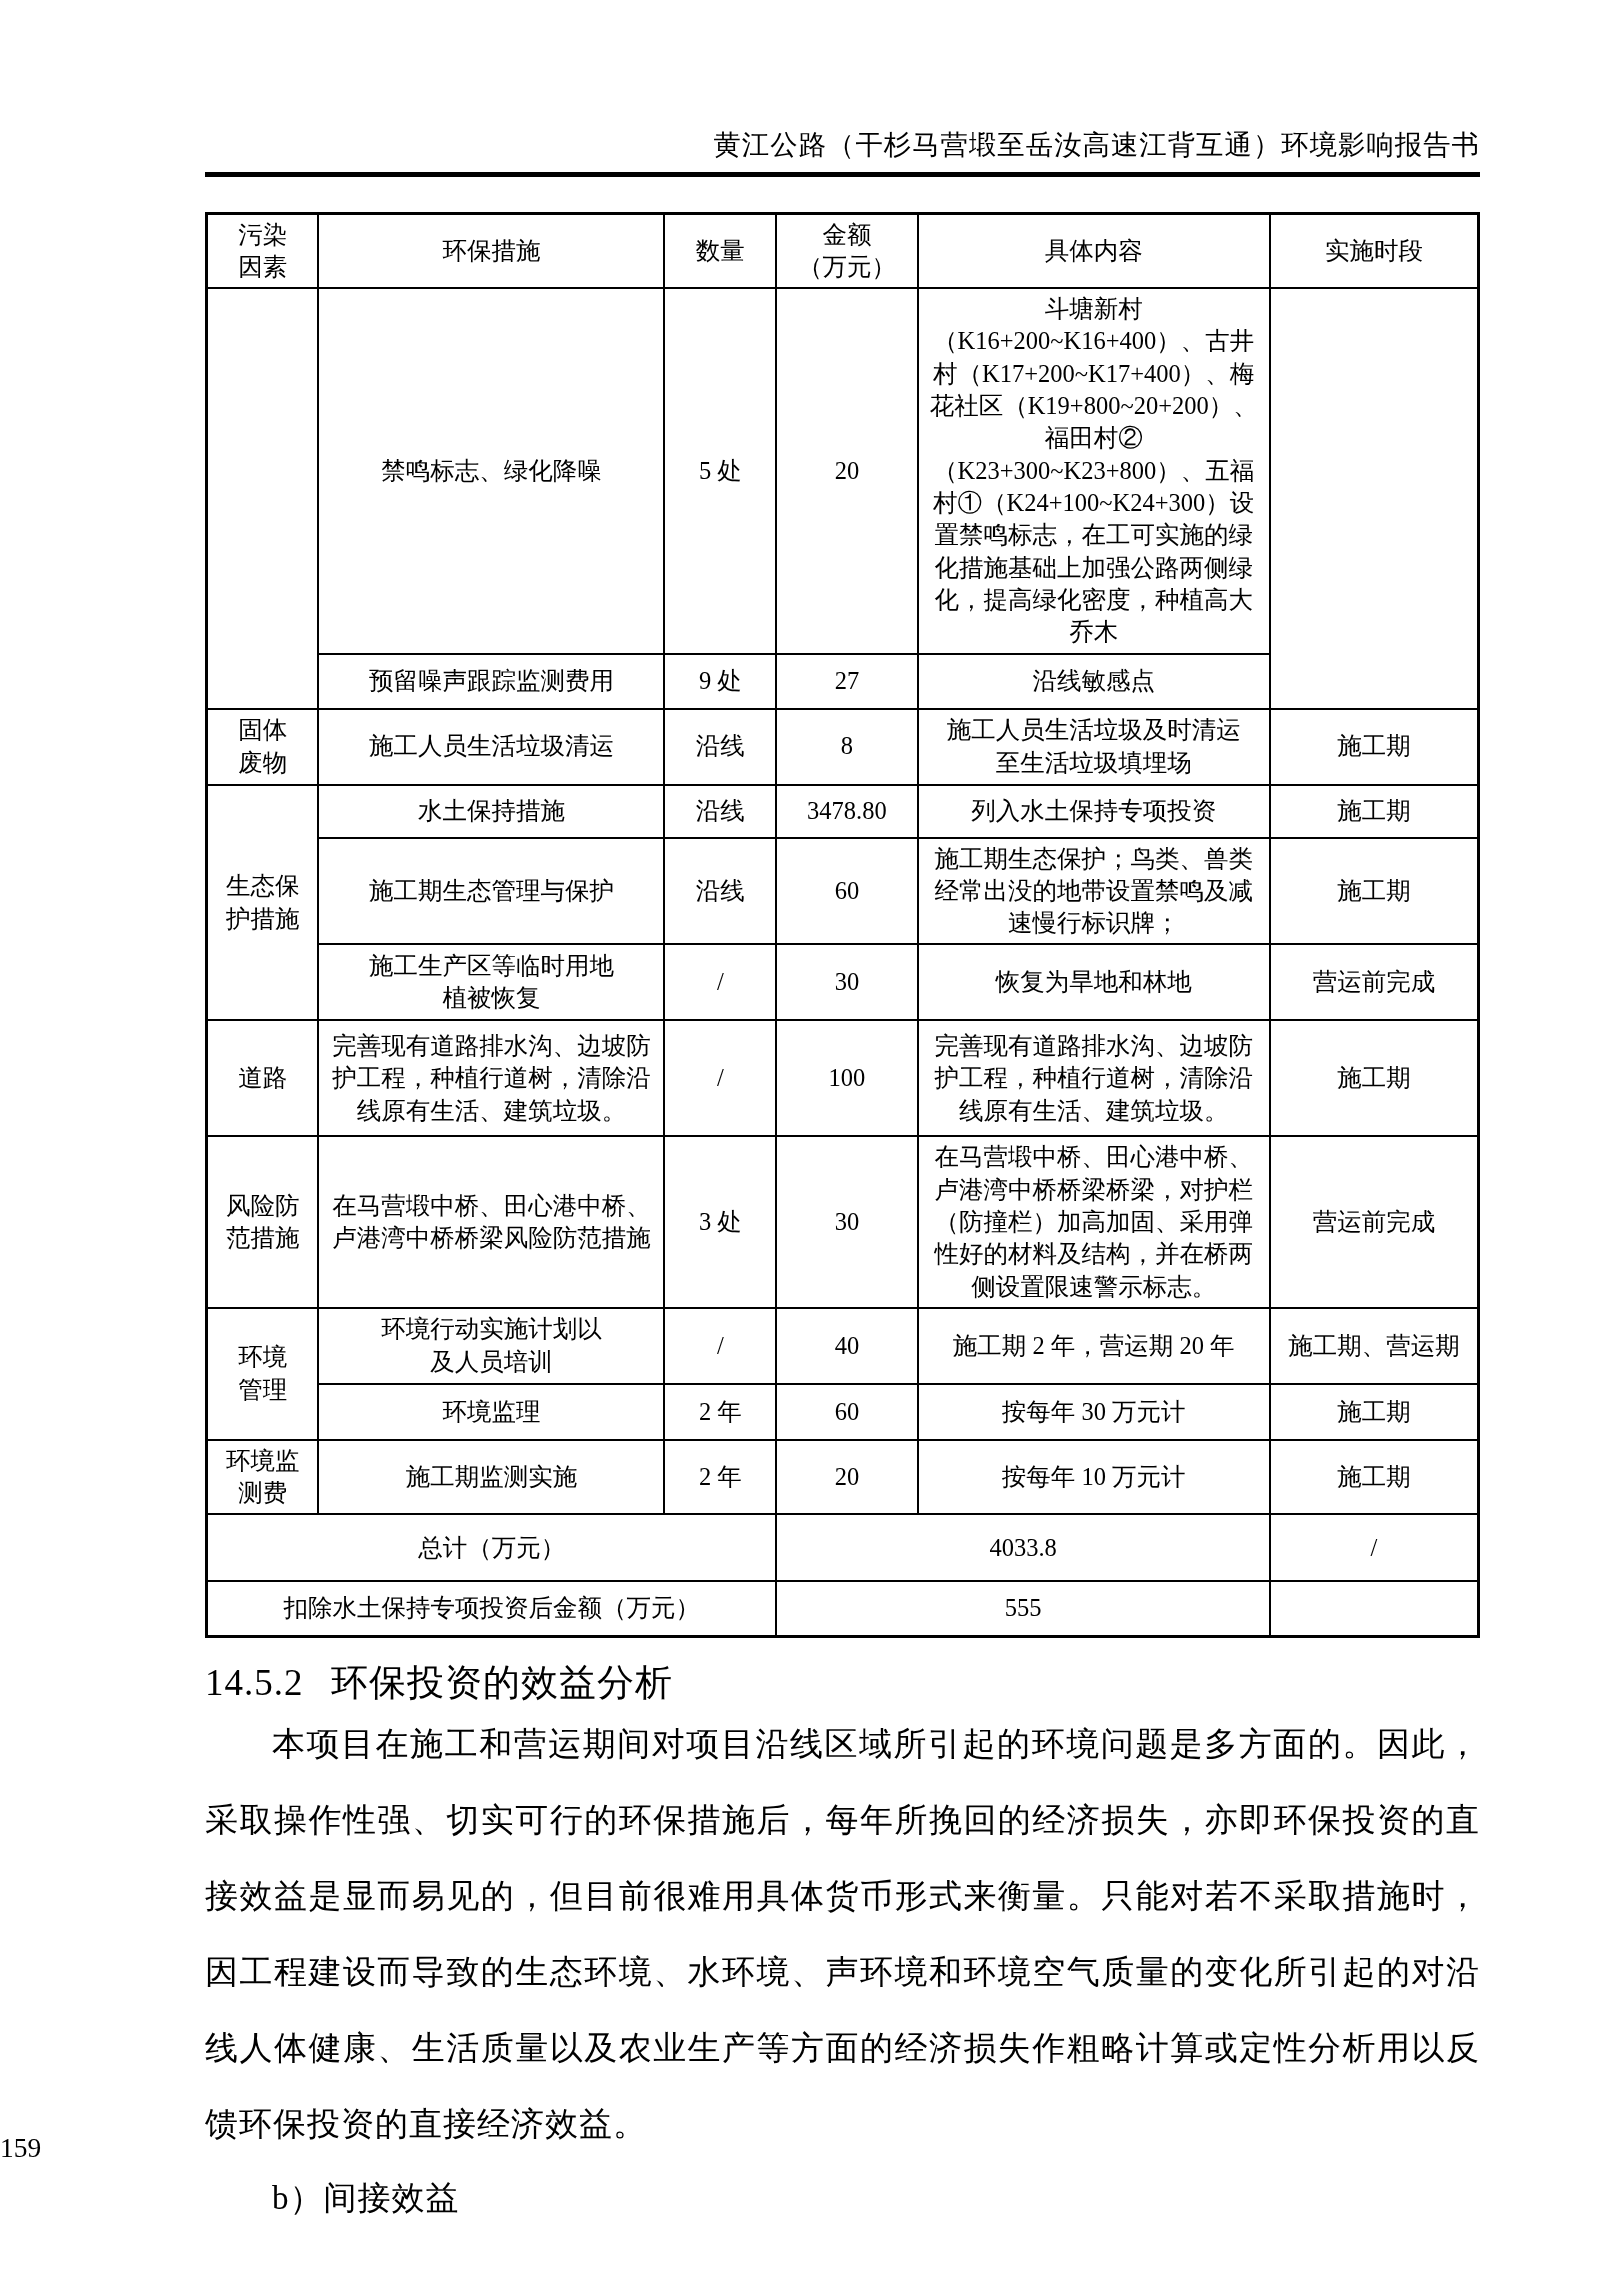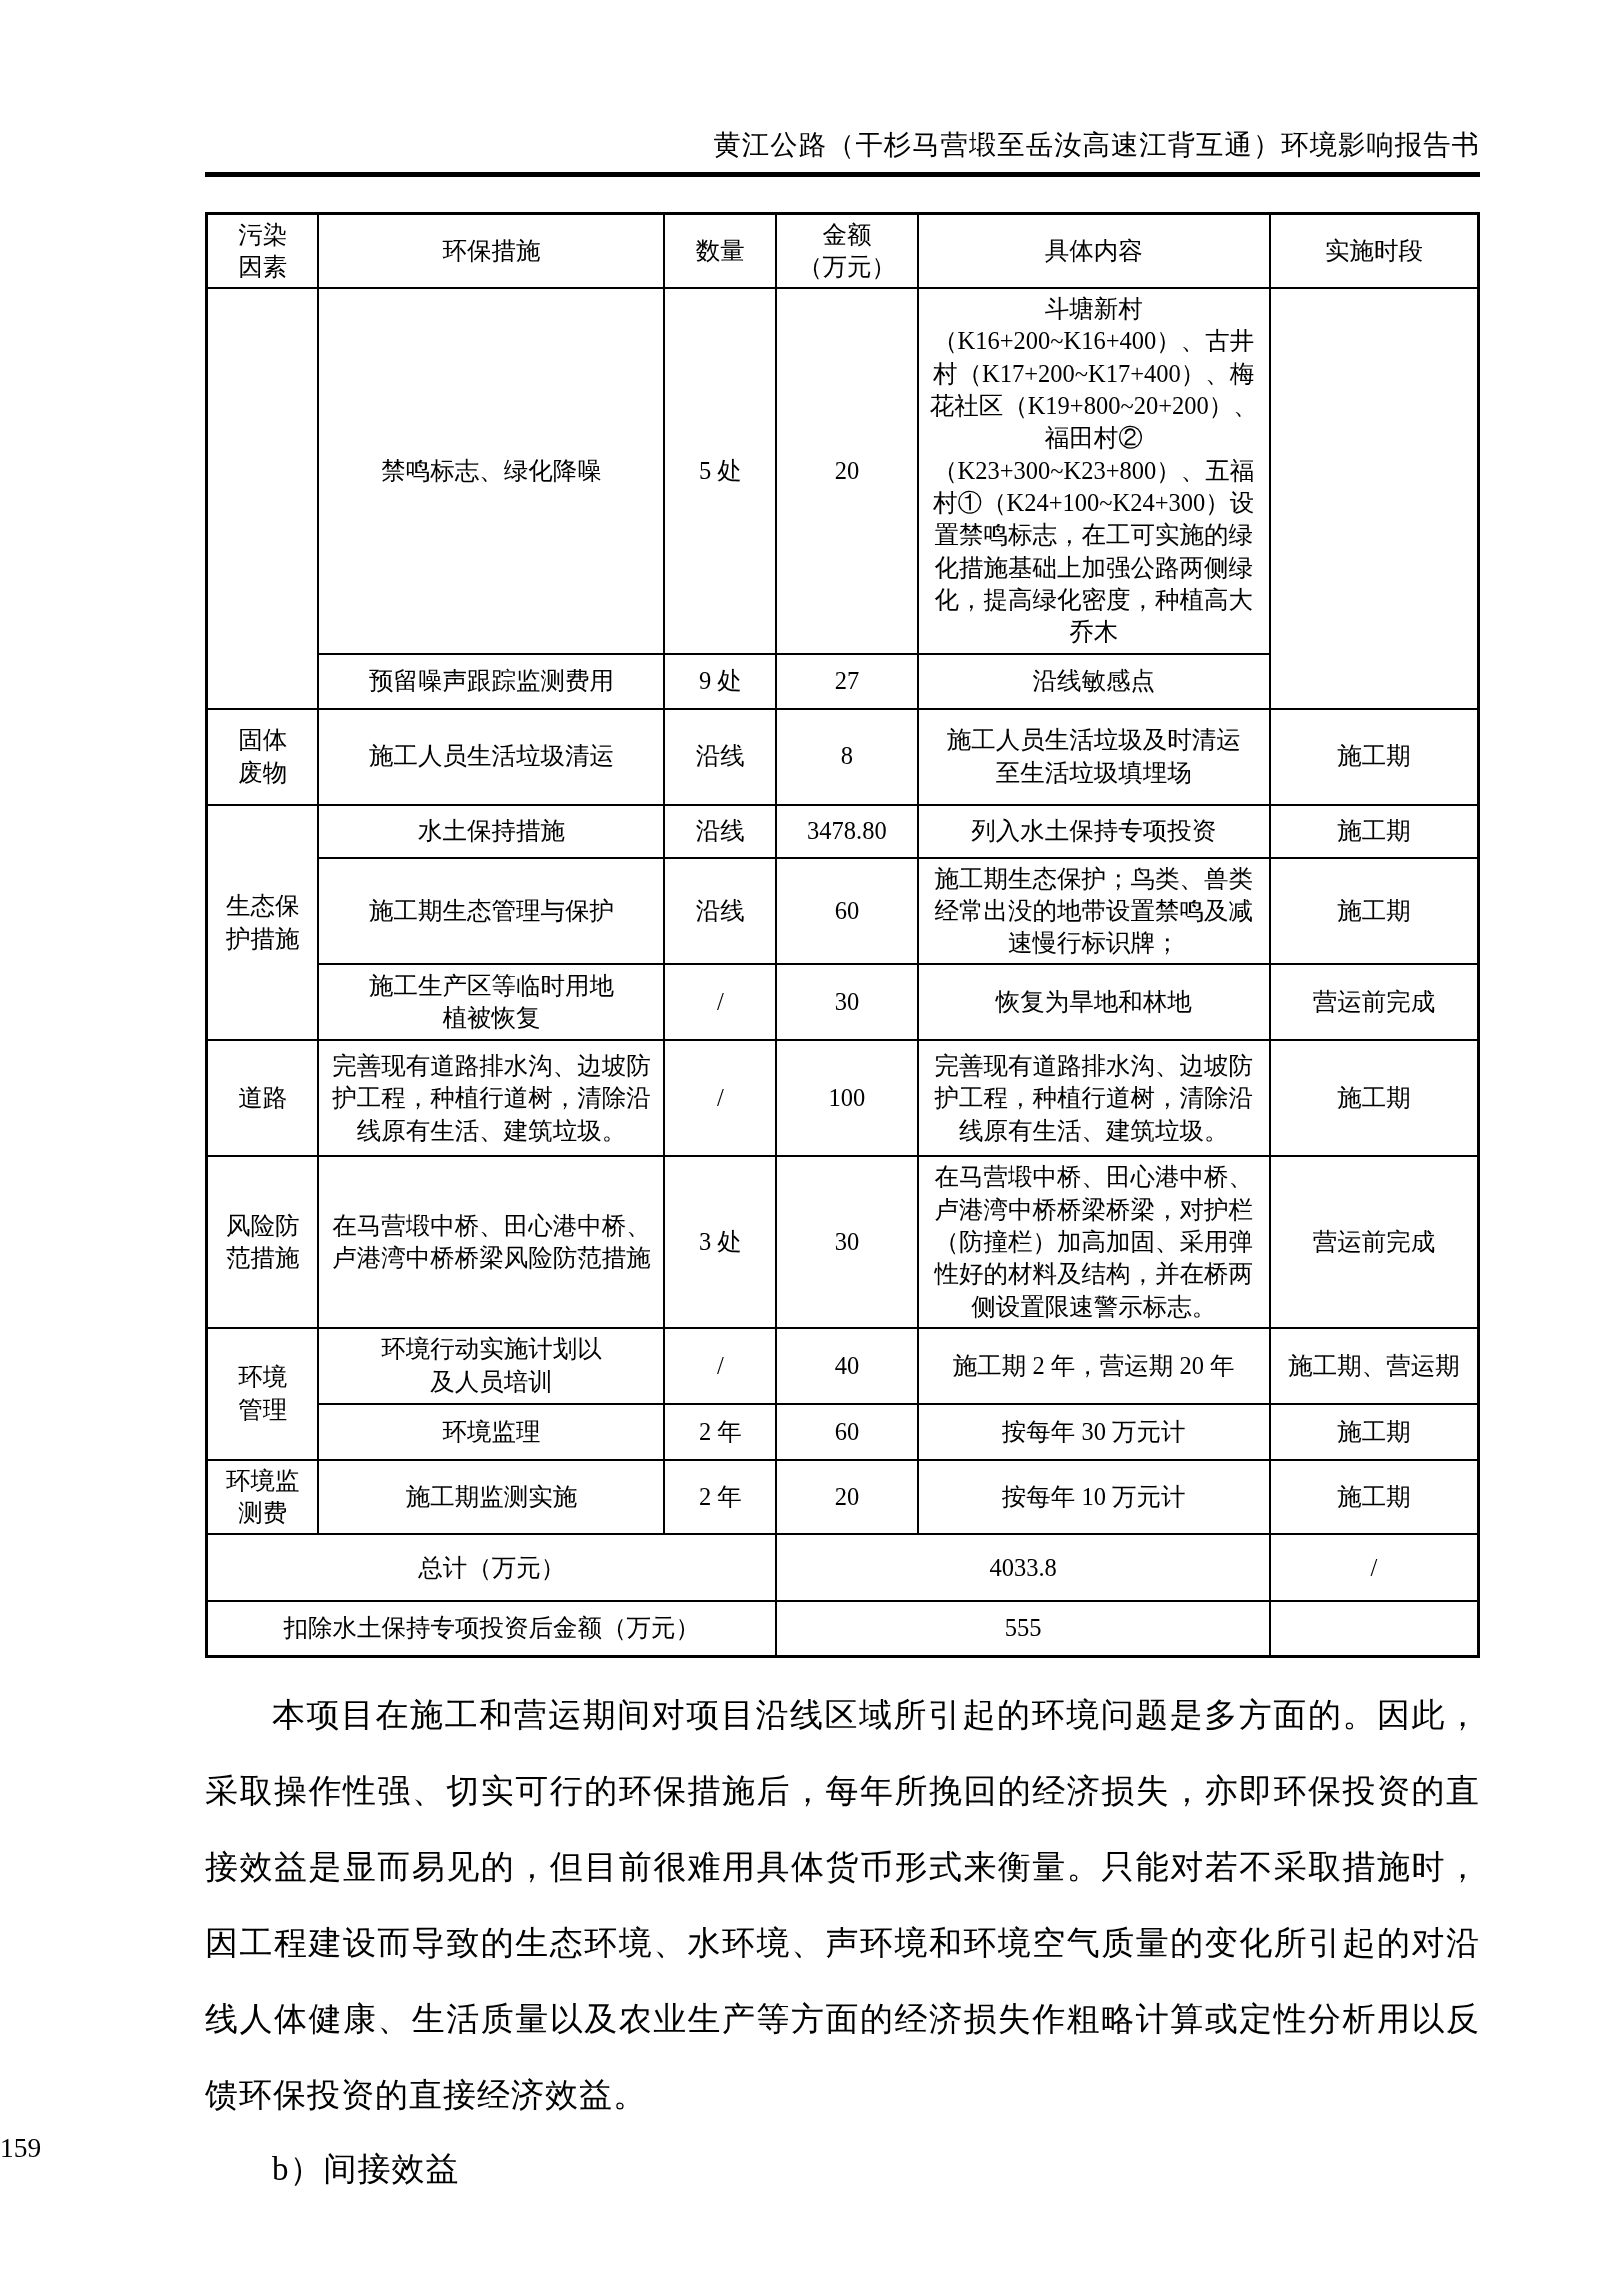--- a/index.html
+++ b/index.html
@@ -115,21 +115,21 @@
 福田村②
 （K23+300~K23+800）、五福村①（K24+100~K24+300）设置禁鸣标志，在工可实施的绿化措施基础上加强公路两侧绿化，提高绿化密度，种植高大乔木</td>
           <td rowspan="2"></td>
         </tr>
         <tr style="height:55px">
           <td>预留噪声跟踪监测费用</td>
           <td>9 处</td>
           <td>27</td>
           <td>沿线敏感点</td>
         </tr>
-        <tr style="height:96px">
+        <tr style="height:76px">
           <td>固体
 废物</td>
           <td>施工人员生活垃圾清运</td>
           <td>沿线</td>
           <td>8</td>
           <td>施工人员生活垃圾及时清运
 至生活垃圾填埋场</td>
           <td>施工期</td>
         </tr>
         <tr style="height:53px">
@@ -206,20 +206,23 @@
         </tr>
         <tr style="height:55px">
           <td colspan="3">扣除水土保持专项投资后金额（万元）</td>
           <td colspan="2">555</td>
           <td></td>
         </tr>
       </tbody>
     </table>
 
     <div class="body-text">
+      <div class="sec-heading">
+        <span class="sec-num">14.5.2</span><span>环保投资的效益分析</span>
+      </div>
       <p class="para">本项目在施工和营运期间对项目沿线区域所引起的环境问题是多方面的。因此，采取操作性强、切实可行的环保措施后，每年所挽回的经济损失，亦即环保投资的直接效益是显而易见的，但目前很难用具体货币形式来衡量。只能对若不采取措施时，因工程建设而导致的生态环境、水环境、声环境和环境空气质量的变化所引起的对沿线人体健康、生活质量以及农业生产等方面的经济损失作粗略计算或定性分析用以反馈环保投资的直接经济效益。</p>
       <div class="sub-item">b）间接效益</div>
     </div>
 
   </div>
 
   <div class="page-number">159</div>
 </div>
 
 

